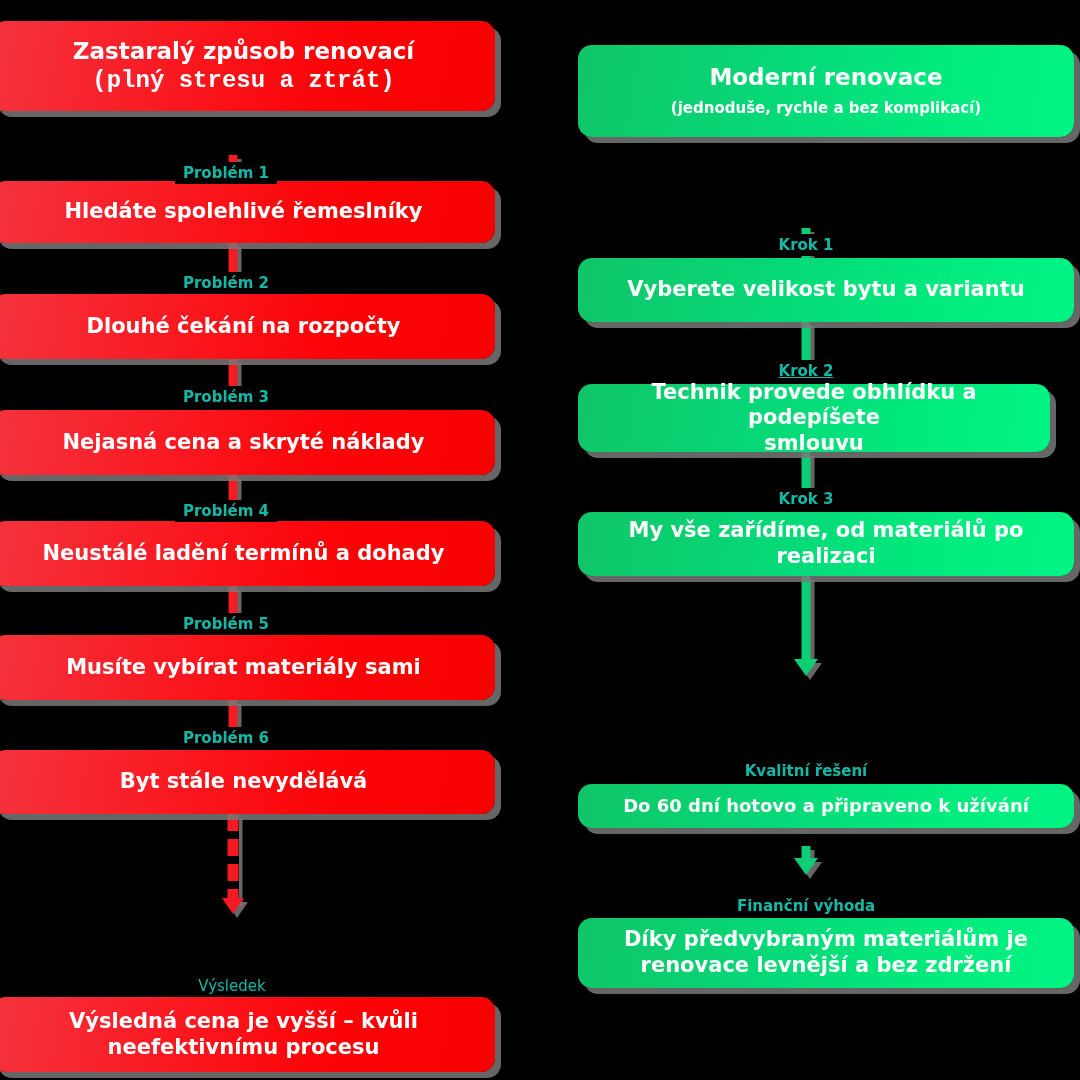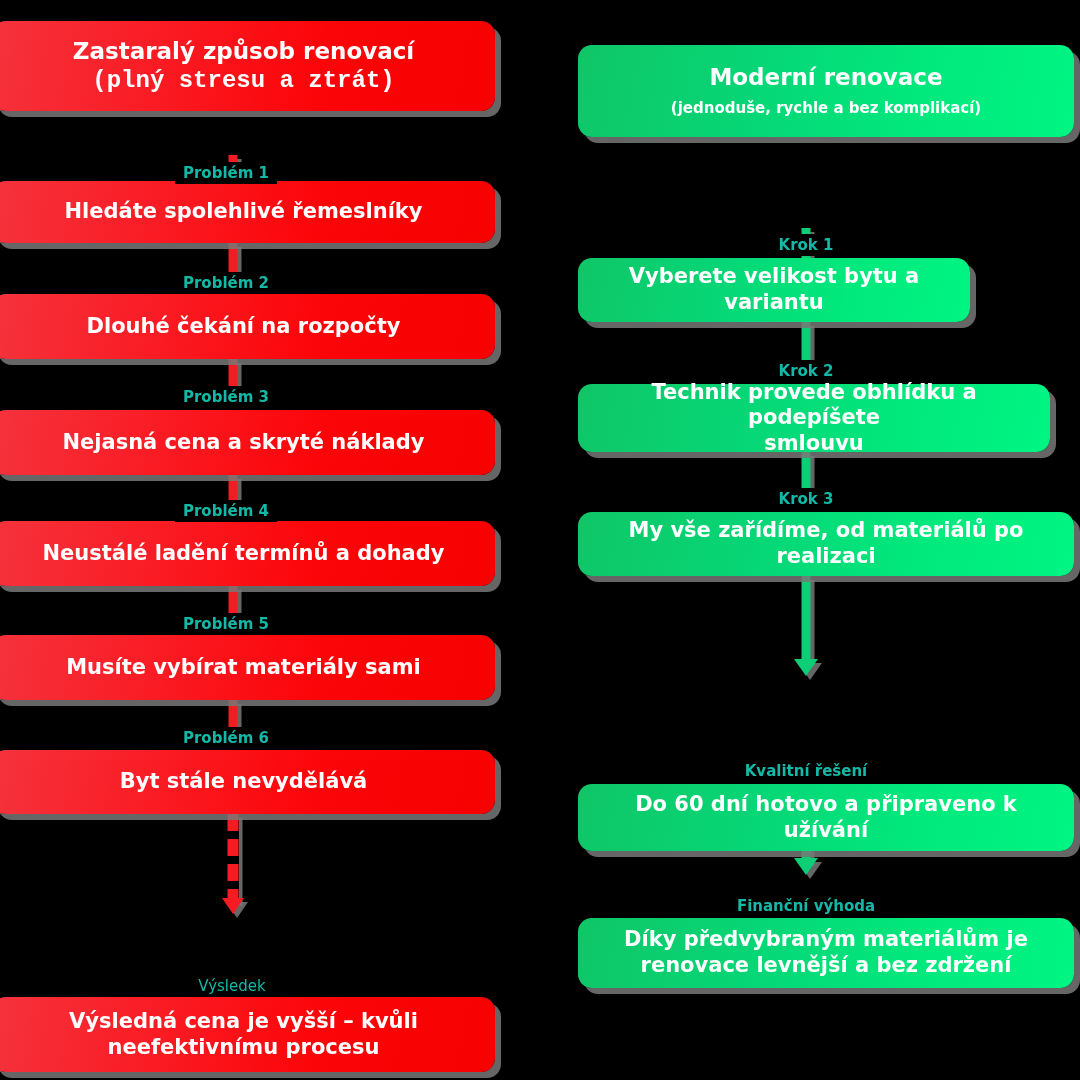--- a/index.html
+++ b/index.html
@@ -164,47 +164,47 @@
   <div class="node green" style="left:578px;top:45px;width:496px;height:92px;font-size:23px;">
     <span class="txt">
       <span>Moderní renovace</span><br>
       <span style="font-size:15px;">(jednoduše, rychle a bez komplikací)</span>
     </span>
   </div>
 
   <div class="conn green-bar" style="left:806px;top:228px;height:30px;"></div>
   <div class="conn-label" style="left:806px;top:234px;">Krok 1</div>
 
-  <div class="node green" style="left:578px;top:258px;width:392px;height:64px;font-size:21px;">
+  <div class="node green" style="left:578px;top:258px;width:496px;height:64px;font-size:21px;">
     <span class="txt">Vyberete velikost bytu a variantu</span>
   </div>
 
   <div class="conn green-bar" style="left:806px;top:322px;height:38px;"></div>
-  <div class="conn-label" style="left:806px;top:360px;">Krok 2</div>
+  <div class="conn-label" style="left:806px;top:360px;text-decoration:underline;">Krok 2</div>
 
   <div class="node green" style="left:578px;top:384px;width:472px;height:68px;font-size:21px;">
     <span class="txt">
       <span>Technik provede obhlídku a podepíšete</span><br>
       <span>smlouvu</span>
     </span>
   </div>
 
   <div class="conn green-bar" style="left:806px;top:452px;height:36px;"></div>
   <div class="conn-label" style="left:806px;top:488px;">Krok 3</div>
 
   <div class="node green" style="left:578px;top:512px;width:496px;height:64px;font-size:21px;">
     <span class="txt">My vše zařídíme, od materiálů po realizaci</span>
   </div>
 
   <div class="solidline" style="left:806px;top:576px;height:86px;"></div>
   <div class="arrowhead green" style="left:806px;top:659px;"></div>
 
   <div class="conn-label" style="left:806px;top:760px;">Kvalitní řešení</div>
 
-  <div class="node green" style="left:578px;top:784px;width:496px;height:67px;font-size:21px;">
+  <div class="node green" style="left:578px;top:784px;width:496px;height:44px;font-size:18px;">
     <span class="txt">Do 60 dní hotovo a připraveno k užívání</span>
   </div>
 
   <div class="solidline" style="left:806px;top:846px;height:16px;"></div>
   <div class="arrowhead green" style="left:806px;top:858px;"></div>
 
   <div class="conn-label" style="left:806px;top:895px;">Finanční výhoda</div>
 
   <div class="node green" style="left:578px;top:918px;width:496px;height:70px;font-size:21px;">
     <span class="txt">

